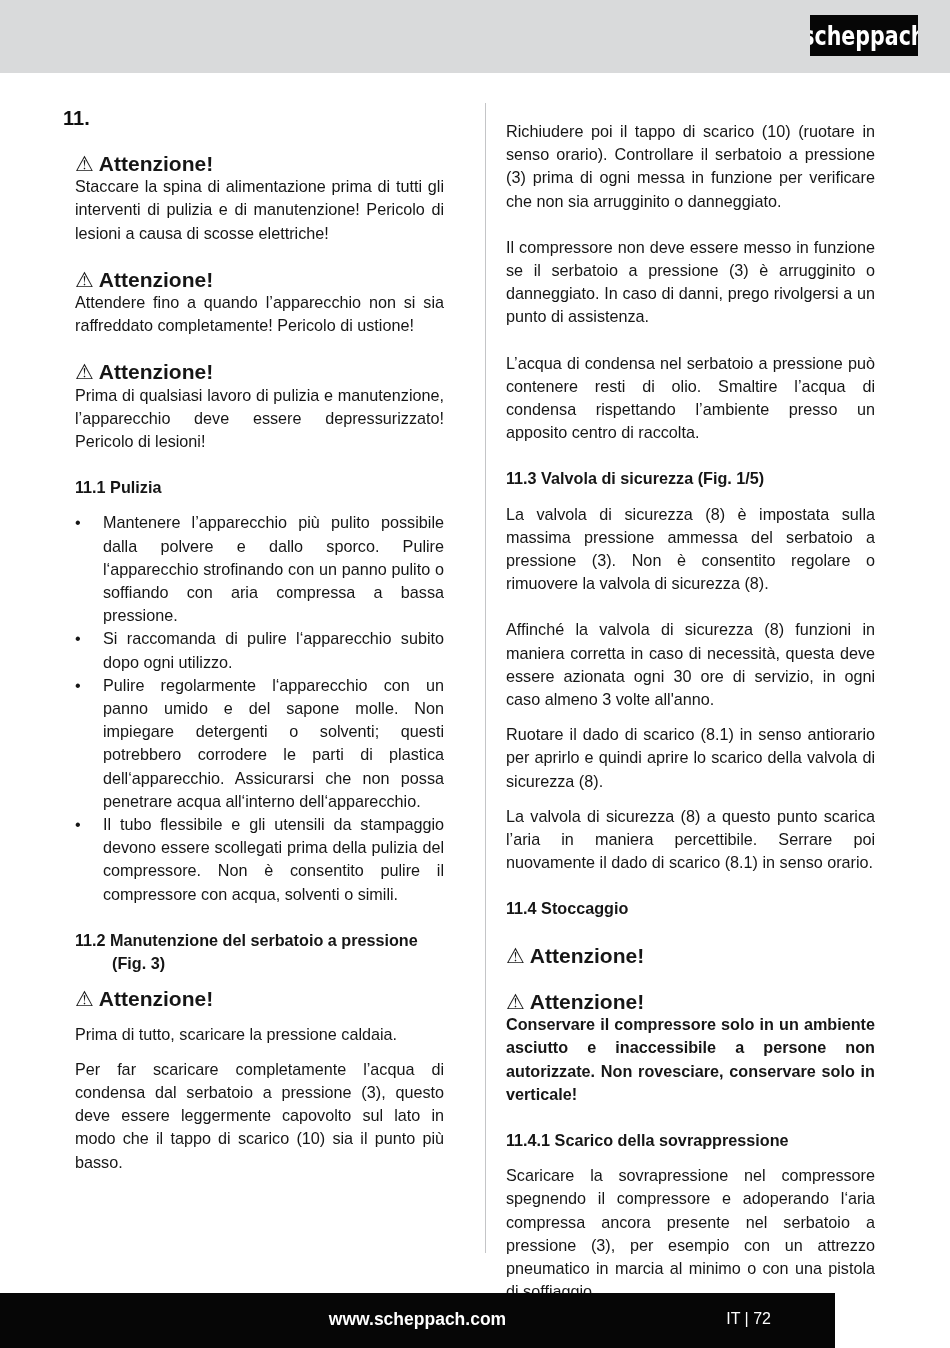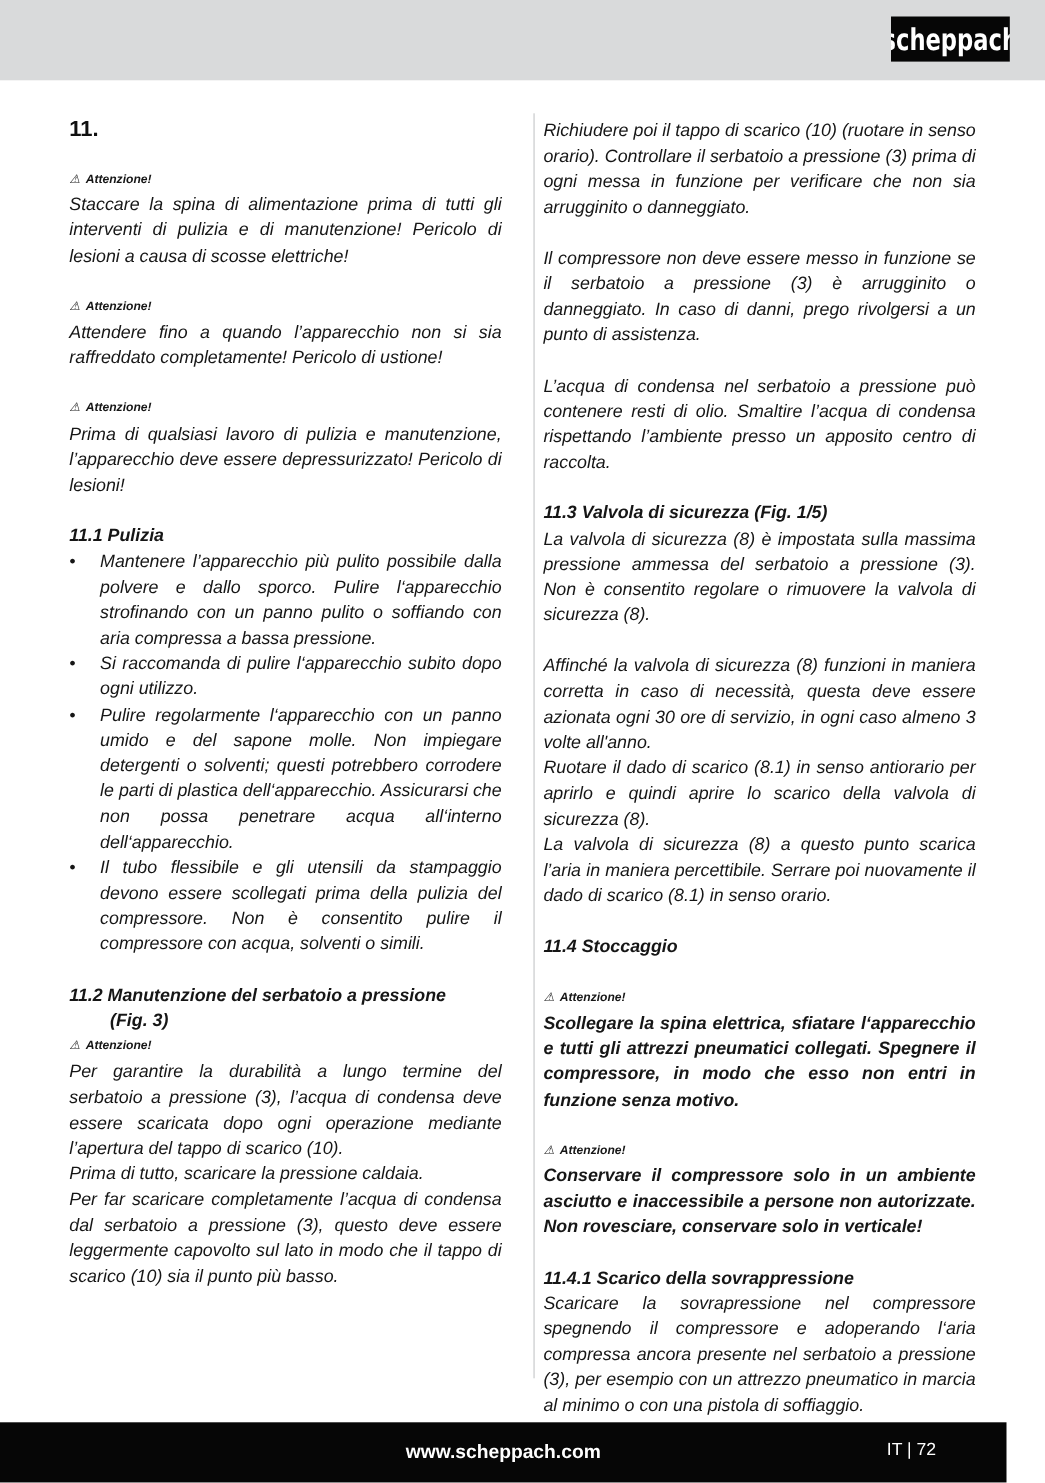--- a/index.html
+++ b/index.html
@@ -37,33 +37,33 @@
   .doc-title {
     display:flex; font-weight:700; font-size:20px; line-height:28px;
     color:#101010; margin-bottom:20px;justify-content:space-between;
   }
   .doc-title .t-num { flex:0 0 41px; }
   .doc-title .t-lines div { white-space:nowrap; }
   
   .blk p {
     margin:0; font-size:16.2px; line-height:23.2px; text-align:justify;
   }
-  .blk { margin:0;font-style:italic; }
+  .blk { margin:12px; }
   .blk.gap { margin-top:23px; }
-  .warn-head { font-weight:700; font-size:11px; line-height:23.2px; }
+  .warn-head { font-weight:700; font-size:21px; line-height:23.2px; }
   .warn-icon { margin-right:5px; font-weight:400; }
   .bold-para p { font-weight:700; }
   .section-heading { font-weight:700; font-size:16.2px; line-height:23.2px; }
   .section-sub { padding-left:37px; }
   .bullet-item { display:flex; }
   .bullet-item .b-marker { flex:0 0 28px; font-size:16.2px; line-height:23.2px; }
   .bullet-item .b-text { flex:1; font-size:16.2px; line-height:23.2px; text-align:justify; }
   
   .footer-bar {
-    position:absolute; left:0; top:1293px; width:915px; height:55px;
+    position:absolute; left:0; top:1293px; width:835px; height:55px;
     background:#060606; color:#ffffff;
   }
   .footer-url {
     position:absolute; left:0; right:0; top:16px; text-align:center;
     font-weight:700; font-size:17.5px;
   }
   .footer-page {
     position:absolute; right:64px; top:17px; font-size:16px; font-weight:400;
   }
 </style>
@@ -119,23 +119,20 @@
           </div>
         </div>
         <div class="blk section-heading gap">
           <div>11.2 Manutenzione del serbatoio a pressione</div>
           <div class="section-sub">(Fig. 3)</div>
         </div>
         <div class="blk warning-block">
           <div class="warn-head"><span class="warn-icon">⚠</span><span>Attenzione!</span></div>
         </div>
         <div class="blk">
-          <p>Per garantire la durabilità a lungo termine del serbatoio a pressione (3), l’acqua di condensa deve essere scaricata dopo ogni operazione mediante l’apertura del tappo di scarico (10).</p>
-        </div>
-        <div class="blk">
           <p>Prima di tutto, scaricare la pressione caldaia.</p>
         </div>
         <div class="blk">
           <p>Per far scaricare completamente l’acqua di condensa dal serbatoio a pressione (3), questo deve essere leggermente capovolto sul lato in modo che il tappo di scarico (10) sia il punto più basso.</p>
         </div>
       </div>
   </div>
 
   <div class="divider"></div>
 
@@ -163,21 +160,20 @@
           <p>Ruotare il dado di scarico (8.1) in senso antiorario per aprirlo e quindi aprire lo scarico della valvola di sicurezza (8).</p>
         </div>
         <div class="blk">
           <p>La valvola di sicurezza (8) a questo punto scarica l’aria in maniera percettibile. Serrare poi nuovamente il dado di scarico (8.1) in senso orario.</p>
         </div>
         <div class="blk section-heading gap">
           <div>11.4 Stoccaggio</div>
         </div>
         <div class="blk warning-block bold-para gap">
           <div class="warn-head"><span class="warn-icon">⚠</span><span>Attenzione!</span></div>
-          <p>Scollegare la spina elettrica, sfiatare l‘apparecchio e tutti gli attrezzi pneumatici collegati. Spegnere il compressore, in modo che esso non entri in funzione senza motivo.</p>
         </div>
         <div class="blk warning-block bold-para gap">
           <div class="warn-head"><span class="warn-icon">⚠</span><span>Attenzione!</span></div>
           <p>Conservare il compressore solo in un ambiente asciutto e inaccessibile a persone non autorizzate. Non rovesciare, conservare solo in verticale!</p>
         </div>
         <div class="blk section-heading gap">
           <div>11.4.1 Scarico della sovrappressione</div>
         </div>
         <div class="blk">
           <p>Scaricare la sovrapressione nel compressore spegnendo il compressore e adoperando l‘aria compressa ancora presente nel serbatoio a pressione (3), per esempio con un attrezzo pneumatico in marcia al minimo o con una pistola di soffiaggio.</p>

